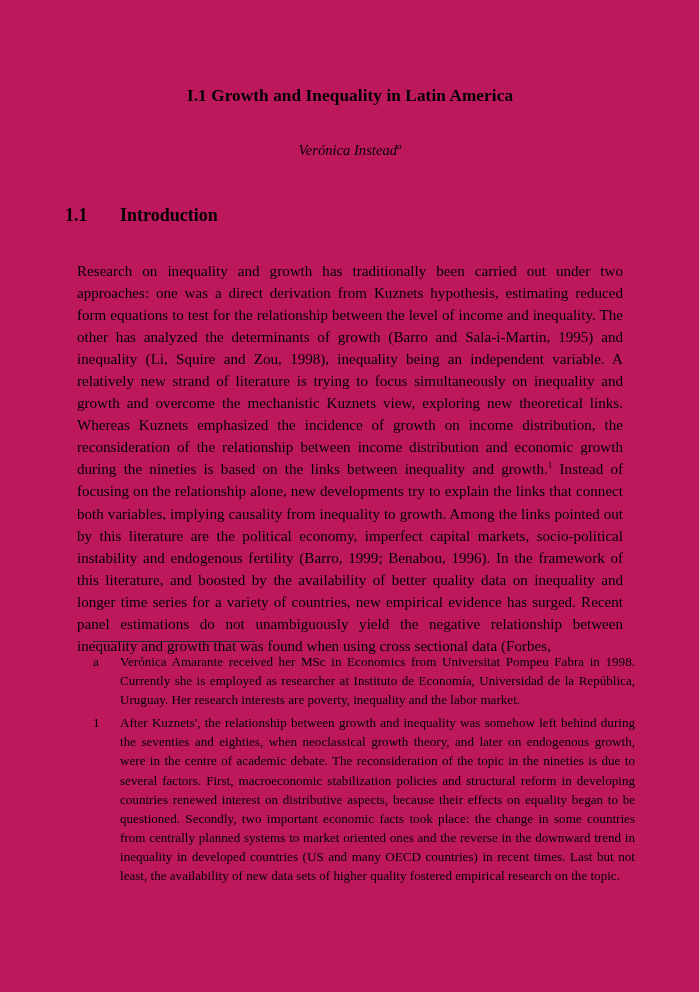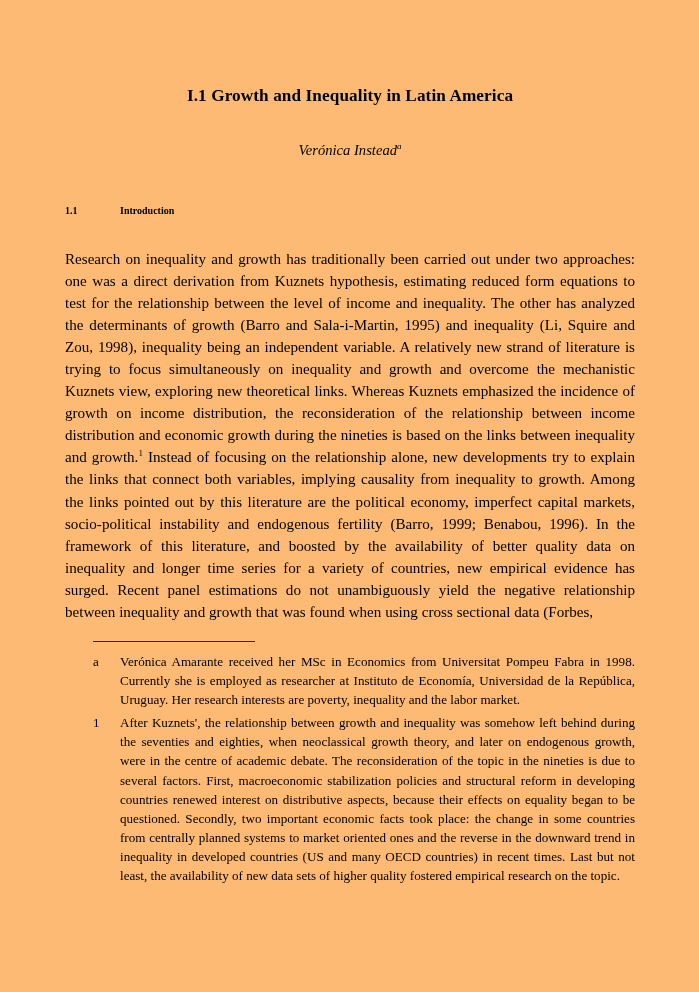--- a/index.html
+++ b/index.html
@@ -17,21 +17,21 @@
     color: #000000;
     -webkit-font-smoothing: antialiased;
   }
 
   .page {
     position: absolute;
     left: 0;
     top: 0;
     width: 699px;
     height: 992px;
-    background: #fdba74;
+    background: #be185d;
   }
 
   .content {
     position: absolute;
     left: 65px;
     top: 0;
     width: 570px;
   }
 
   
@@ -66,39 +66,39 @@
     font-style: italic;
     line-height: 0;
   }
 
   
   .section-head {
     position: absolute;
     top: 205px;
     left: 0;
     width: 570px;
-    font-size: 10px;
+    font-size: 18px;
     font-weight: bold;
     line-height: 1.2;
     white-space: nowrap;
   }
   .section-head .sec-num {
     display: inline-block;
     width: 55px;
   }
 
   
   .body-block {
     position: absolute;
     top: 248px;
     left: 0;
     width: 570px;
   }
   .body-par {
-    margin: 0;
+    margin: 12px;
     font-size: 15.1px;
     line-height: 22.05px;
     text-align: justify;
     text-justify: inter-word;
     word-spacing: 0.1px;
     hyphens: none;
   }
   .body-par sup {
     font-size: 0.6em;
     vertical-align: super;

